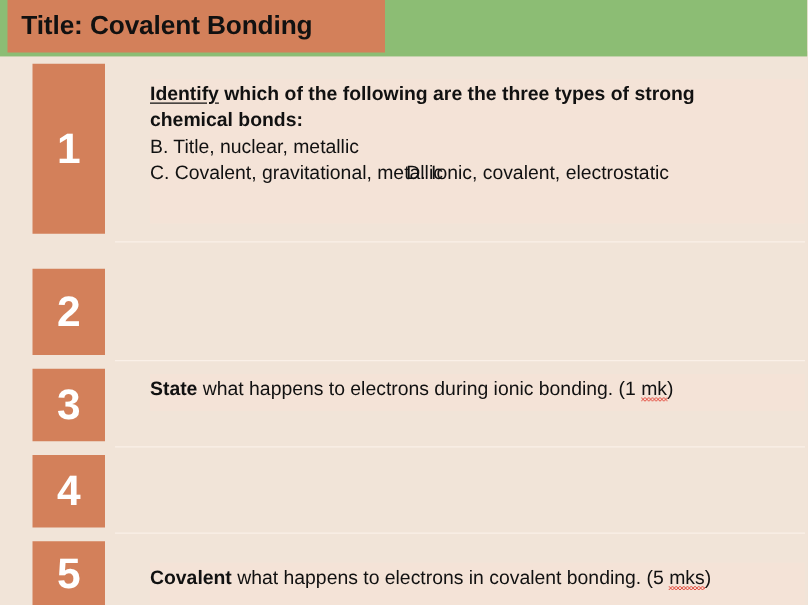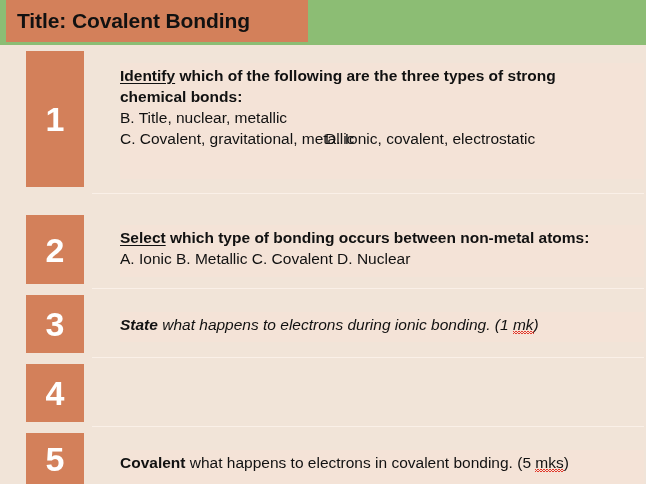--- a/index.html
+++ b/index.html
@@ -184,33 +184,27 @@
           <span class="qline opt-c">C. Covalent, gravitational, metallic</span>
           <span class="qline">D. Ionic, covalent, electrostatic</span>
         </div>
       </div>
     </div>
 
     <div class="row" style="top:152px;height:90px;">
       <div class="numbox" style="top:18px;height:69px;">
         <span class="numbox-label">2</span>
       </div>
-      <div class="qbody" style="top:28px;height:52px;">
-        <div class="qline stem">
-          <span class="lead under">Select</span><span> which type of bonding occurs between non-metal atoms:</span>
-        </div>
-        <div class="qline">A. Ionic B. Metallic C. Covalent D. Nuclear</div>
-      </div>
     </div>
 
     <div class="row" style="top:247px;height:67px;">
       <div class="numbox" style="top:3px;height:58px;">
         <span class="numbox-label">3</span>
       </div>
-      <div class="qbody" style="top:20px;height:30px;font-style:italic;">
+      <div class="qbody" style="top:7px;height:30px;">
         <div class="qline">
           <span class="lead">State</span><span> what happens to electrons during ionic bonding. (1 </span><span class="sp">mk</span><span>)</span>
         </div>
       </div>
     </div>
 
     <div class="row" style="top:316px;height:67px;">
       <div class="numbox" style="top:3px;height:58px;">
         <span class="numbox-label">4</span>
       </div>

